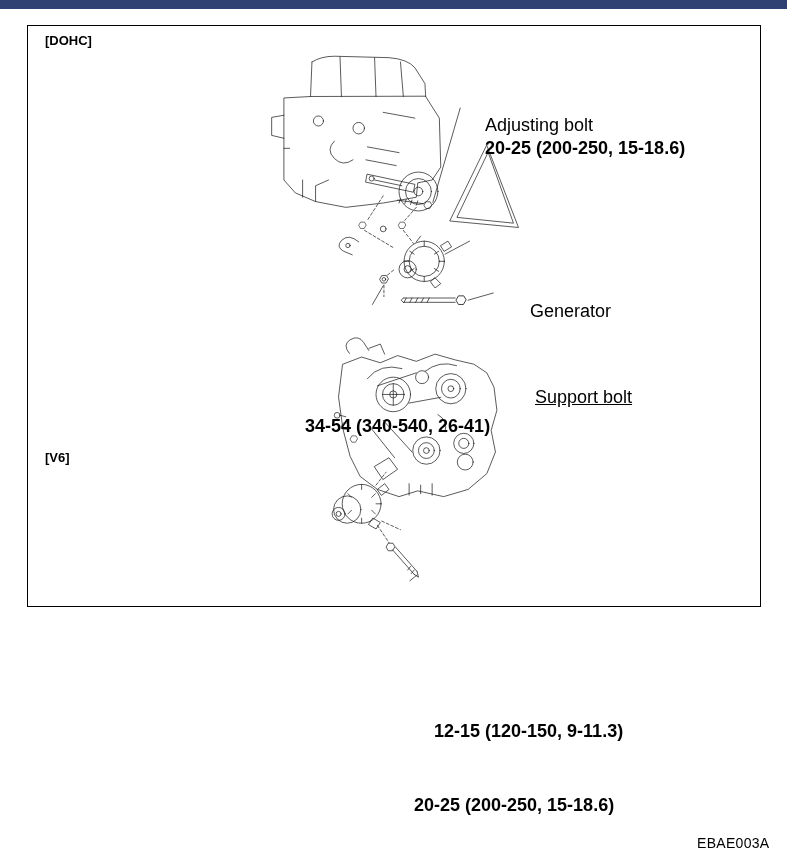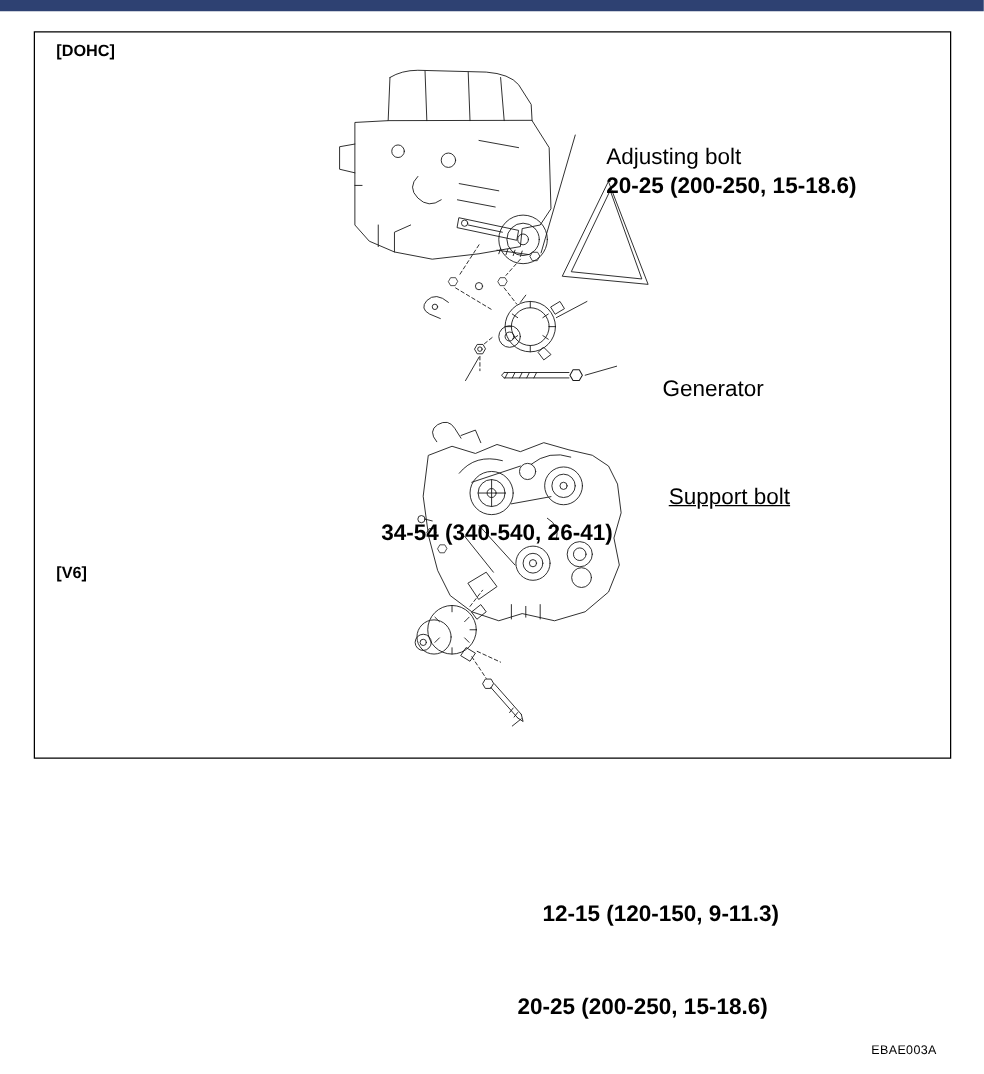--- a/index.html
+++ b/index.html
@@ -33,21 +33,21 @@
     position: absolute;
     font-size: 18px;
     line-height: 1.3;
     white-space: nowrap;
   }
   .bold { font-weight: bold; }
   .tag  { font-weight: bold; font-size: 13px; }
   .torque-note { font-weight: bold; font-size: 14px; }
   .fig-code {
     position: absolute;
-    font-size: 10px;
+    font-size: 14px;
     letter-spacing: 0.3px;
   }
 </style>
 </head>
 <body>
 
 <div class="top-bar"></div>
 
 <div class="frame">
 

